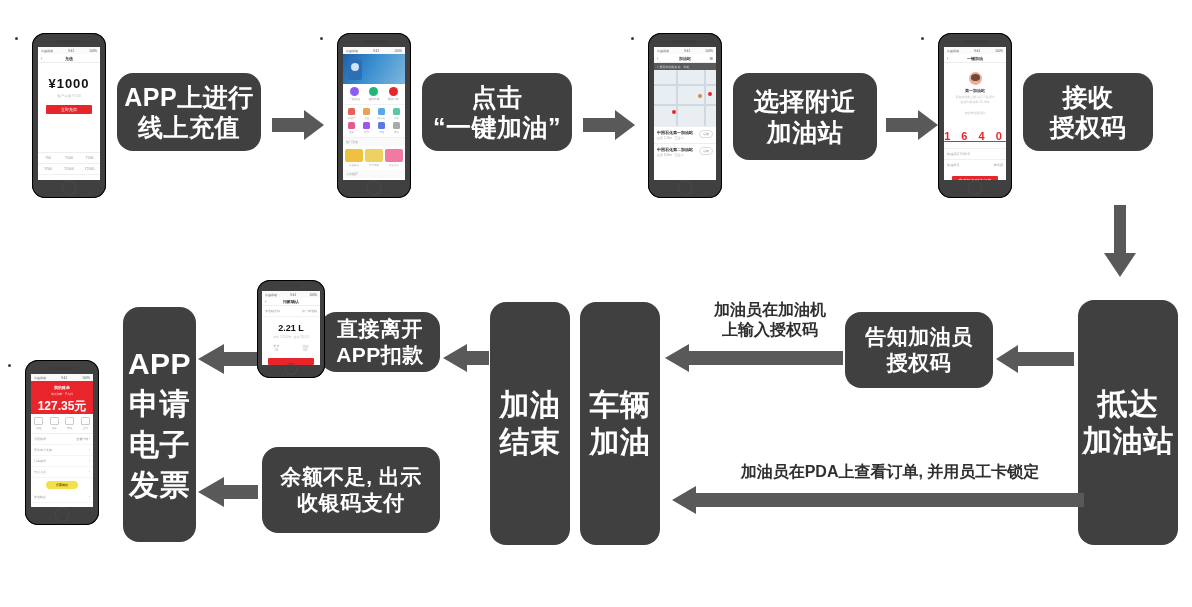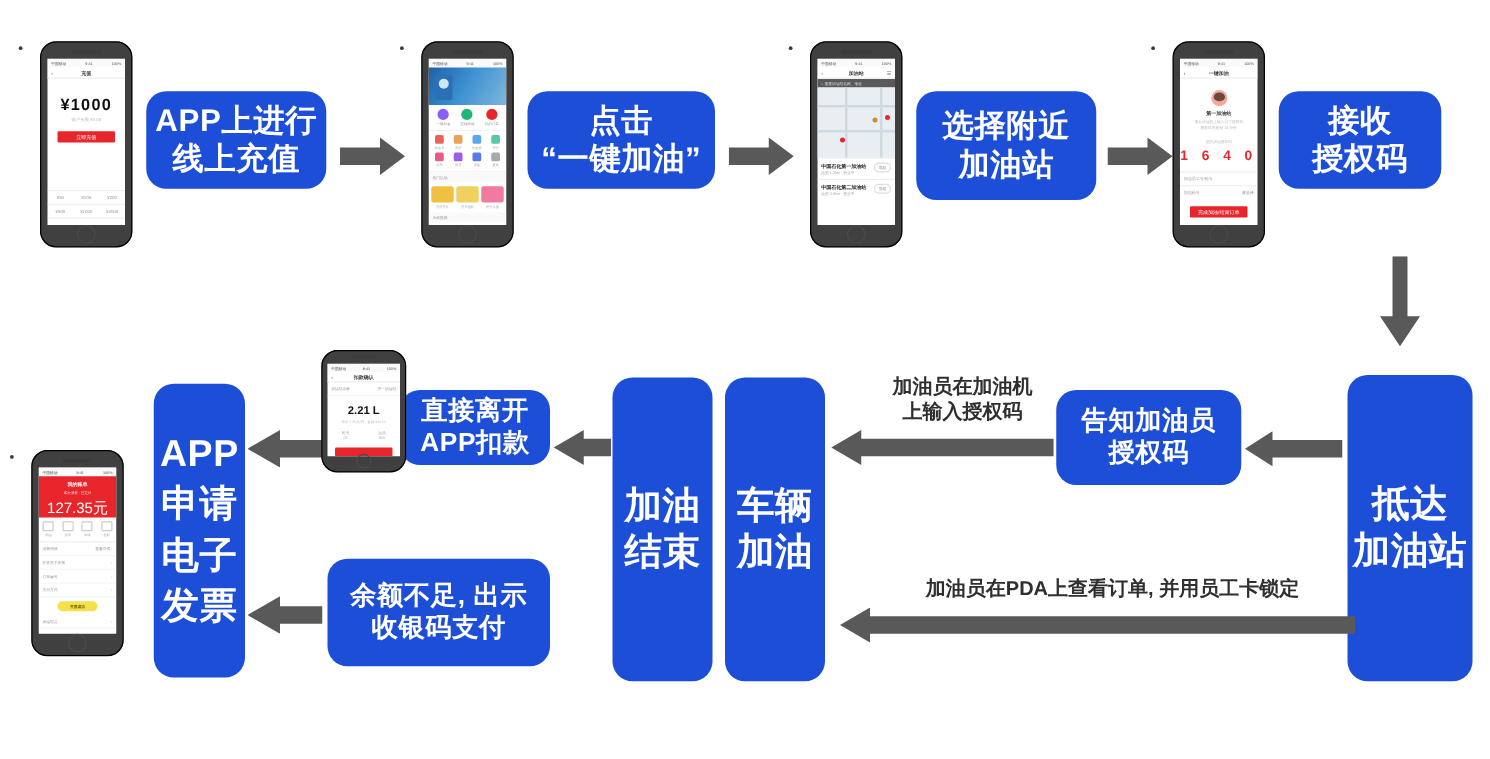--- a/index.html
+++ b/index.html
@@ -14,21 +14,21 @@
     position: relative;
     width: 1192px;
     height: 607px;
     background: #ffffff;
     overflow: hidden;
   }
 
   
   .box {
     position: absolute;
-    background: #1d4ed8;
+    background: #404040;
     border-radius: 16px;
     color: #ffffff;
     display: flex;
     align-items: center;
     justify-content: center;
     text-align: center;
     font-weight: bold;
     line-height: 1.22;
     letter-spacing: 0.5px;
     box-sizing: border-box;
@@ -195,28 +195,28 @@
 
   
   .avatar {
     width:13px;height:13px;border-radius:50%;
     background:#f3a9a0; margin: 9px auto 0 auto; position:relative;
   }
   .avatar:after{content:"";position:absolute;left:2px;top:2px;width:9px;height:7px;border-radius:50% 50% 45% 45%;background:#6b4a3a;}
   .sname{text-align:center;font-size:4px;color:#333;font-weight:bold;margin-top:3px;}
   .sdesc{text-align:center;font-size:3px;color:#bbb;margin-top:2px;line-height:1.5;}
   .codelbl{text-align:center;font-size:3px;color:#bbb;margin-top:7px;}
-  .code{text-align:center;font-size:11px;color:#e8252b;font-weight:bold;letter-spacing:4px;margin-top:4px;}
+  .code{text-align:center;font-size:11px;color:#e8252b;font-weight:bold;letter-spacing:4px;margin-top:15px;text-decoration:underline;}
   .frow{display:flex;justify-content:space-between;padding:3px;border-top:1px solid #f0f0f0;font-size:3.2px;color:#999;margin-top:6px;}
 
   
   .billhdr{background:#e8252b;height:33px;color:#fff;text-align:center;position:relative;}
   .billhdr .ttl{font-size:4px;padding-top:4px;font-weight:bold;}
   .billhdr .sub{font-size:2.8px;opacity:.85;margin-top:2px;}
-  .billhdr .big{font-size:12px;font-weight:normal;margin-top:2px;}
+  .billhdr .big{font-size:12px;font-weight:bold;margin-top:2px;}
   .billhdr .note{font-size:2.6px;opacity:.8;margin-top:2px;}
   .bill4{display:flex;justify-content:space-around;padding:3px 0;border-bottom:1px solid #f0f0f0;}
   .bill4 .b{text-align:center;}
   .bill4 .b .sq{width:7px;height:6px;border:1px solid #ccc;border-radius:1px;margin:0 auto 1px auto;}
   .bill4 .b .lb{font-size:2.6px;color:#aaa;}
   .listrow{display:flex;justify-content:space-between;padding:3px;border-bottom:1px solid #f5f5f5;font-size:3px;color:#999;}
   .ybtn{margin:3px auto;width:32px;height:8px;background:#f4e04a;border-radius:4px;color:#6b5a00;font-size:3px;display:flex;align-items:center;justify-content:center;font-weight:bold;}
 
   
   .p6row{display:flex;justify-content:space-between;padding:3px;font-size:3px;color:#999;border-bottom:1px solid #f3f3f3;}

